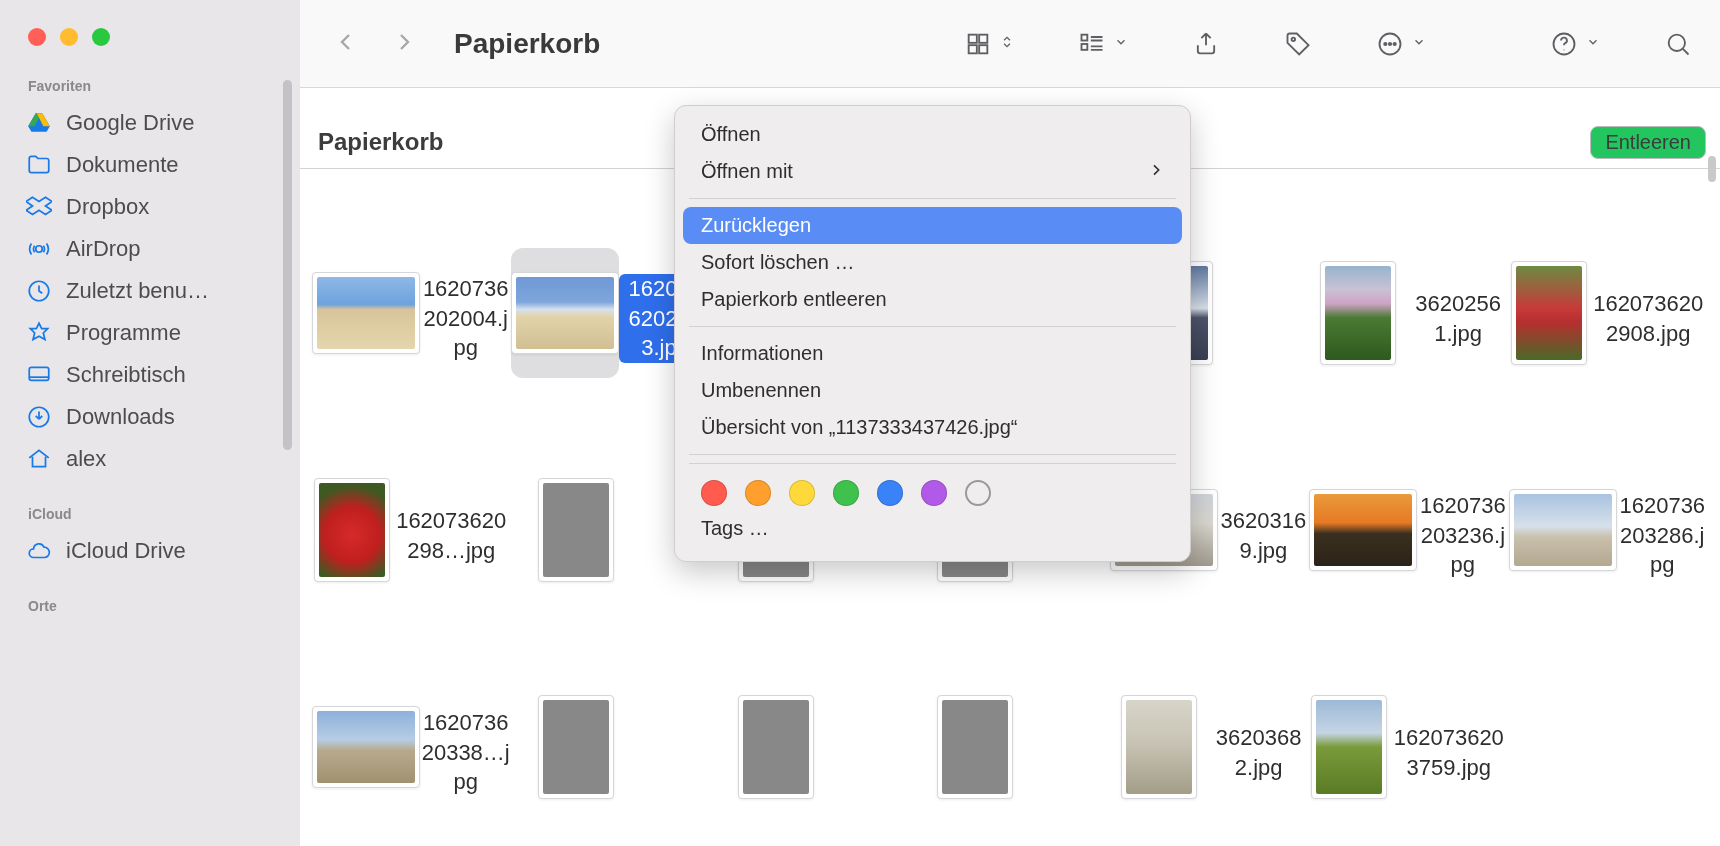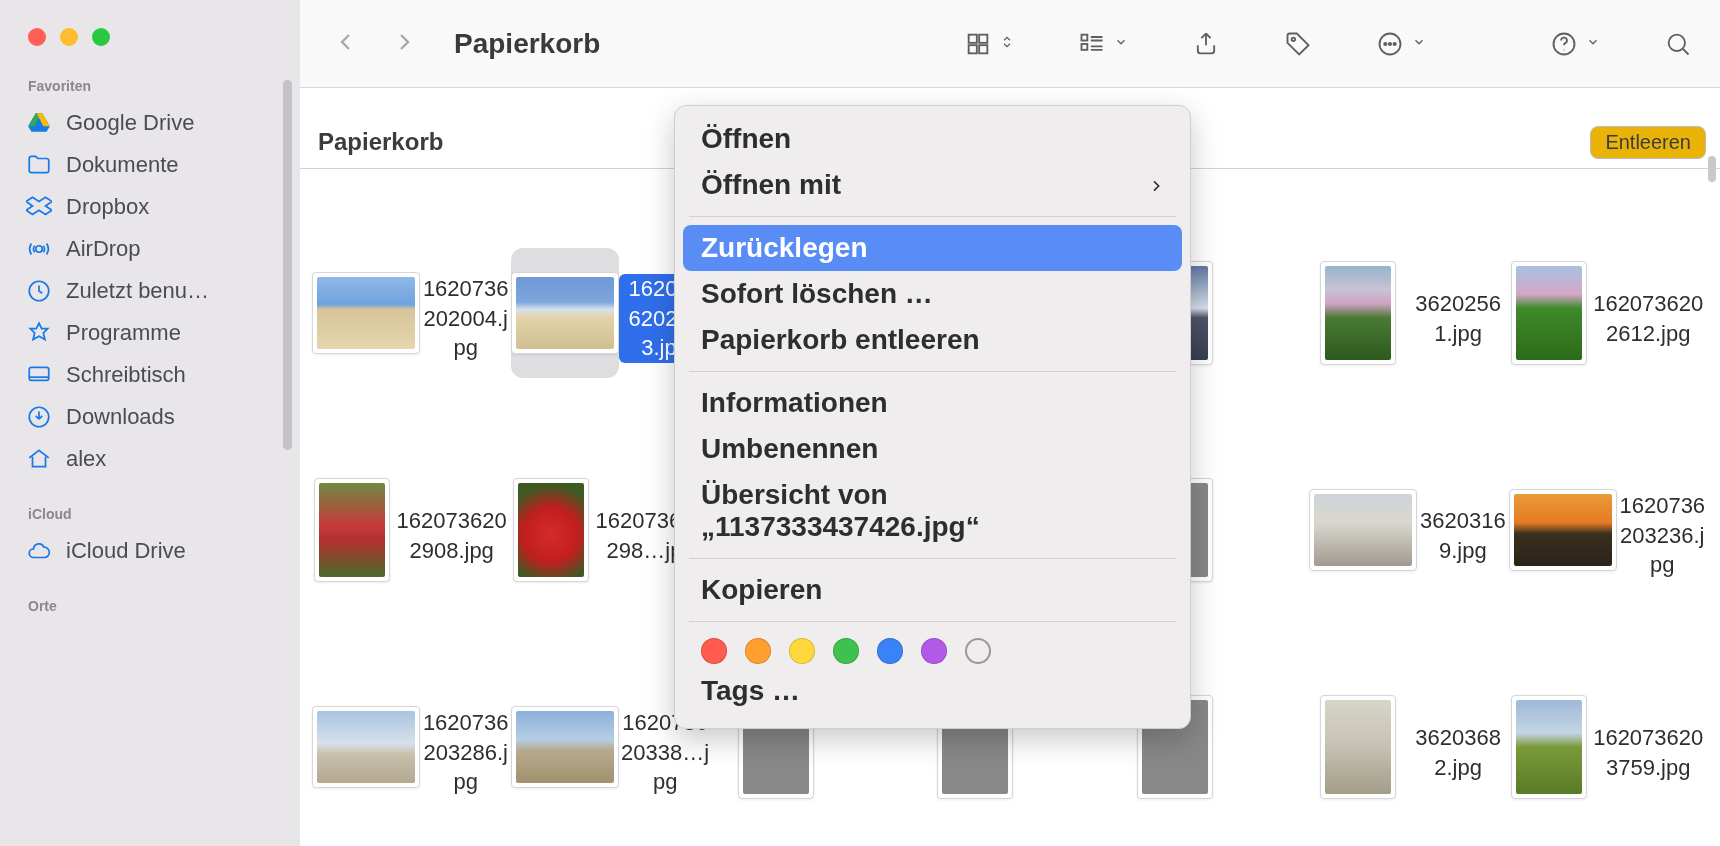--- a/index.html
+++ b/index.html
@@ -48,43 +48,43 @@
   .title { font-size:28px; font-weight:700; color:#3a3a3c; margin-left:38px; }
   .spacer { flex:1; }
   .tbtn { display:flex; align-items:center; gap:8px; margin:0 32px; }
   .tbtn svg { width:28px; height:28px; stroke:#5f5f63; fill:none; stroke-width:1.6; }
   .tbtn .chev svg { width:14px; height:14px; stroke-width:2.2; }
 
   .section-bar { height:52px; border-bottom:1px solid var(--section-border);
                  display:flex; align-items:center; justify-content:space-between; padding:0 14px 0 18px; }
   .section-bar .sb-title { font-size:24px; font-weight:700; color:#3c3c3e; }
   .empty-btn { border:1px solid #bdbbbf; border-radius:8px; padding:4px 14px;
-               font-size:20px; color:#3c3c3e; background:#eab308; }
+               font-size:20px; color:#3c3c3e; background:#22c55e; }
 
   
   .grid { flex:1; overflow:hidden; padding:16px 12px 0 12px;
           display:grid; grid-template-columns:repeat(7,1fr); row-gap:18px; }
   .item { display:flex; flex-direction:row; align-items:center; }
   .thumb-wrap { width:130px; height:130px; border-radius:12px; display:flex; align-items:center; justify-content:center; }
   .item.selected .thumb-wrap { background:#dedddf; }
   .thumb { background:#fff; border:1px solid var(--thumb-border); border-radius:4px;
            box-shadow:0 1px 3px rgba(0,0,0,.08); box-sizing:border-box; padding:4px; }
   .thumb .img { width:100%; height:100%; border-radius:2px; }
   .thumb.landscape{ width:108px; height:82px; }
   .thumb.portrait { width:76px;  height:104px; }
   .fname { margin-top:12px; font-size:22px; color:#2e2e30; text-align:center; line-height:1.35;
            max-width:190px; word-break:break-all; }
   .item.selected .fname { background:#2f6fec; color:#fff; border-radius:6px; padding:0 6px; }
 
   
   .context-menu { position:absolute; left:374px; top:105px; width:515px;
                   background:var(--menu-bg); border:1px solid #cfcdd0; border-radius:12px;
                   box-shadow:0 10px 30px rgba(0,0,0,.22); padding:10px 0 14px 0; z-index:10; }
-  .cm-item { font-size:28px; color:#2e2e30; padding:7px 26px; display:flex;
-             align-items:center; justify-content:space-between;font-weight:bold; }
+  .cm-item { font-size:20px; color:#2e2e30; padding:7px 26px; display:flex;
+             align-items:center; justify-content:space-between; }
   .cm-item.highlight { background:var(--menu-highlight); color:#fff; border-radius:8px;
                        margin:0 8px; padding-left:18px; padding-right:18px; }
   .cm-sep { height:1px; background:#d3d1d4; margin:8px 14px; }
   .cm-tags { display:flex; gap:18px; padding:8px 26px 4px 26px; }
   .tag-dot{ width:26px; height:26px; border-radius:50%; box-shadow:inset 0 0 0 1px rgba(0,0,0,.15); }
   .tag-empty{ width:26px; height:26px; border-radius:50%; border:2px solid #9a989c; box-sizing:border-box; }
   .cm-chevron svg{ width:16px; height:16px; stroke:#2e2e30; stroke-width:2.4; fill:none; }
 
   
   .content-scroll { position:absolute; right:2px; top:6px; width:8px; height:26px;
@@ -325,28 +325,20 @@
         <div class="thumb-wrap">
           <div class="thumb portrait">
             <div class="img" style="background: linear-gradient(rgb(151, 179, 205) 0%, rgb(201, 194, 212) 25%, rgb(207, 163, 198) 40%, rgb(74, 122, 51) 55%, rgb(46, 90, 30) 100%);"></div>
           </div>
         </div>
         <div class="fname">36202561.jpg</div>
       </div>
       <div class="item">
         <div class="thumb-wrap">
           <div class="thumb portrait">
-            <div class="img" style="background: linear-gradient(rgb(168, 194, 224) 0%, rgb(212, 167, 201) 30%, rgb(62, 138, 42) 45%, rgb(45, 106, 27) 100%);"></div>
-          </div>
-        </div>
-        <div class="fname">1620736202612.jpg</div>
-      </div>
-      <div class="item">
-        <div class="thumb-wrap">
-          <div class="thumb portrait">
             <div class="img" style="background: linear-gradient(rgb(109, 138, 66) 0%, rgb(199, 58, 58) 45%, rgb(181, 47, 47) 60%, rgb(74, 106, 40) 100%);"></div>
           </div>
         </div>
         <div class="fname">1620736202908.jpg</div>
       </div>
       <div class="item">
         <div class="thumb-wrap">
           <div class="thumb portrait">
             <div class="img" style="background: radial-gradient(circle at 50% 55%, rgb(214, 42, 42) 0%, rgb(192, 31, 31) 45%, rgb(61, 90, 34) 80%);"></div>
           </div>
@@ -475,23 +467,20 @@
     <div class="cm-item">
         <span>Informationen</span>
       </div>
     <div class="cm-item">
         <span>Umbenennen</span>
       </div>
     <div class="cm-item">
         <span>Übersicht von „1137333437426.jpg“</span>
       </div>
     <div class="cm-sep"></div>
-    <div class="cm-item">
-        <span>Kopieren</span>
-      </div>
     <div class="cm-sep"></div>
     <div class="cm-tags" id="cm-tags">
         <div class="tag-dot" style="background: rgb(255, 91, 78);"></div>
         <div class="tag-dot" style="background: rgb(255, 159, 46);"></div>
         <div class="tag-dot" style="background: rgb(255, 217, 59);"></div>
         <div class="tag-dot" style="background: rgb(63, 194, 77);"></div>
         <div class="tag-dot" style="background: rgb(58, 130, 247);"></div>
         <div class="tag-dot" style="background: rgb(178, 90, 232);"></div>
         <div class="tag-empty"></div>
       </div>

